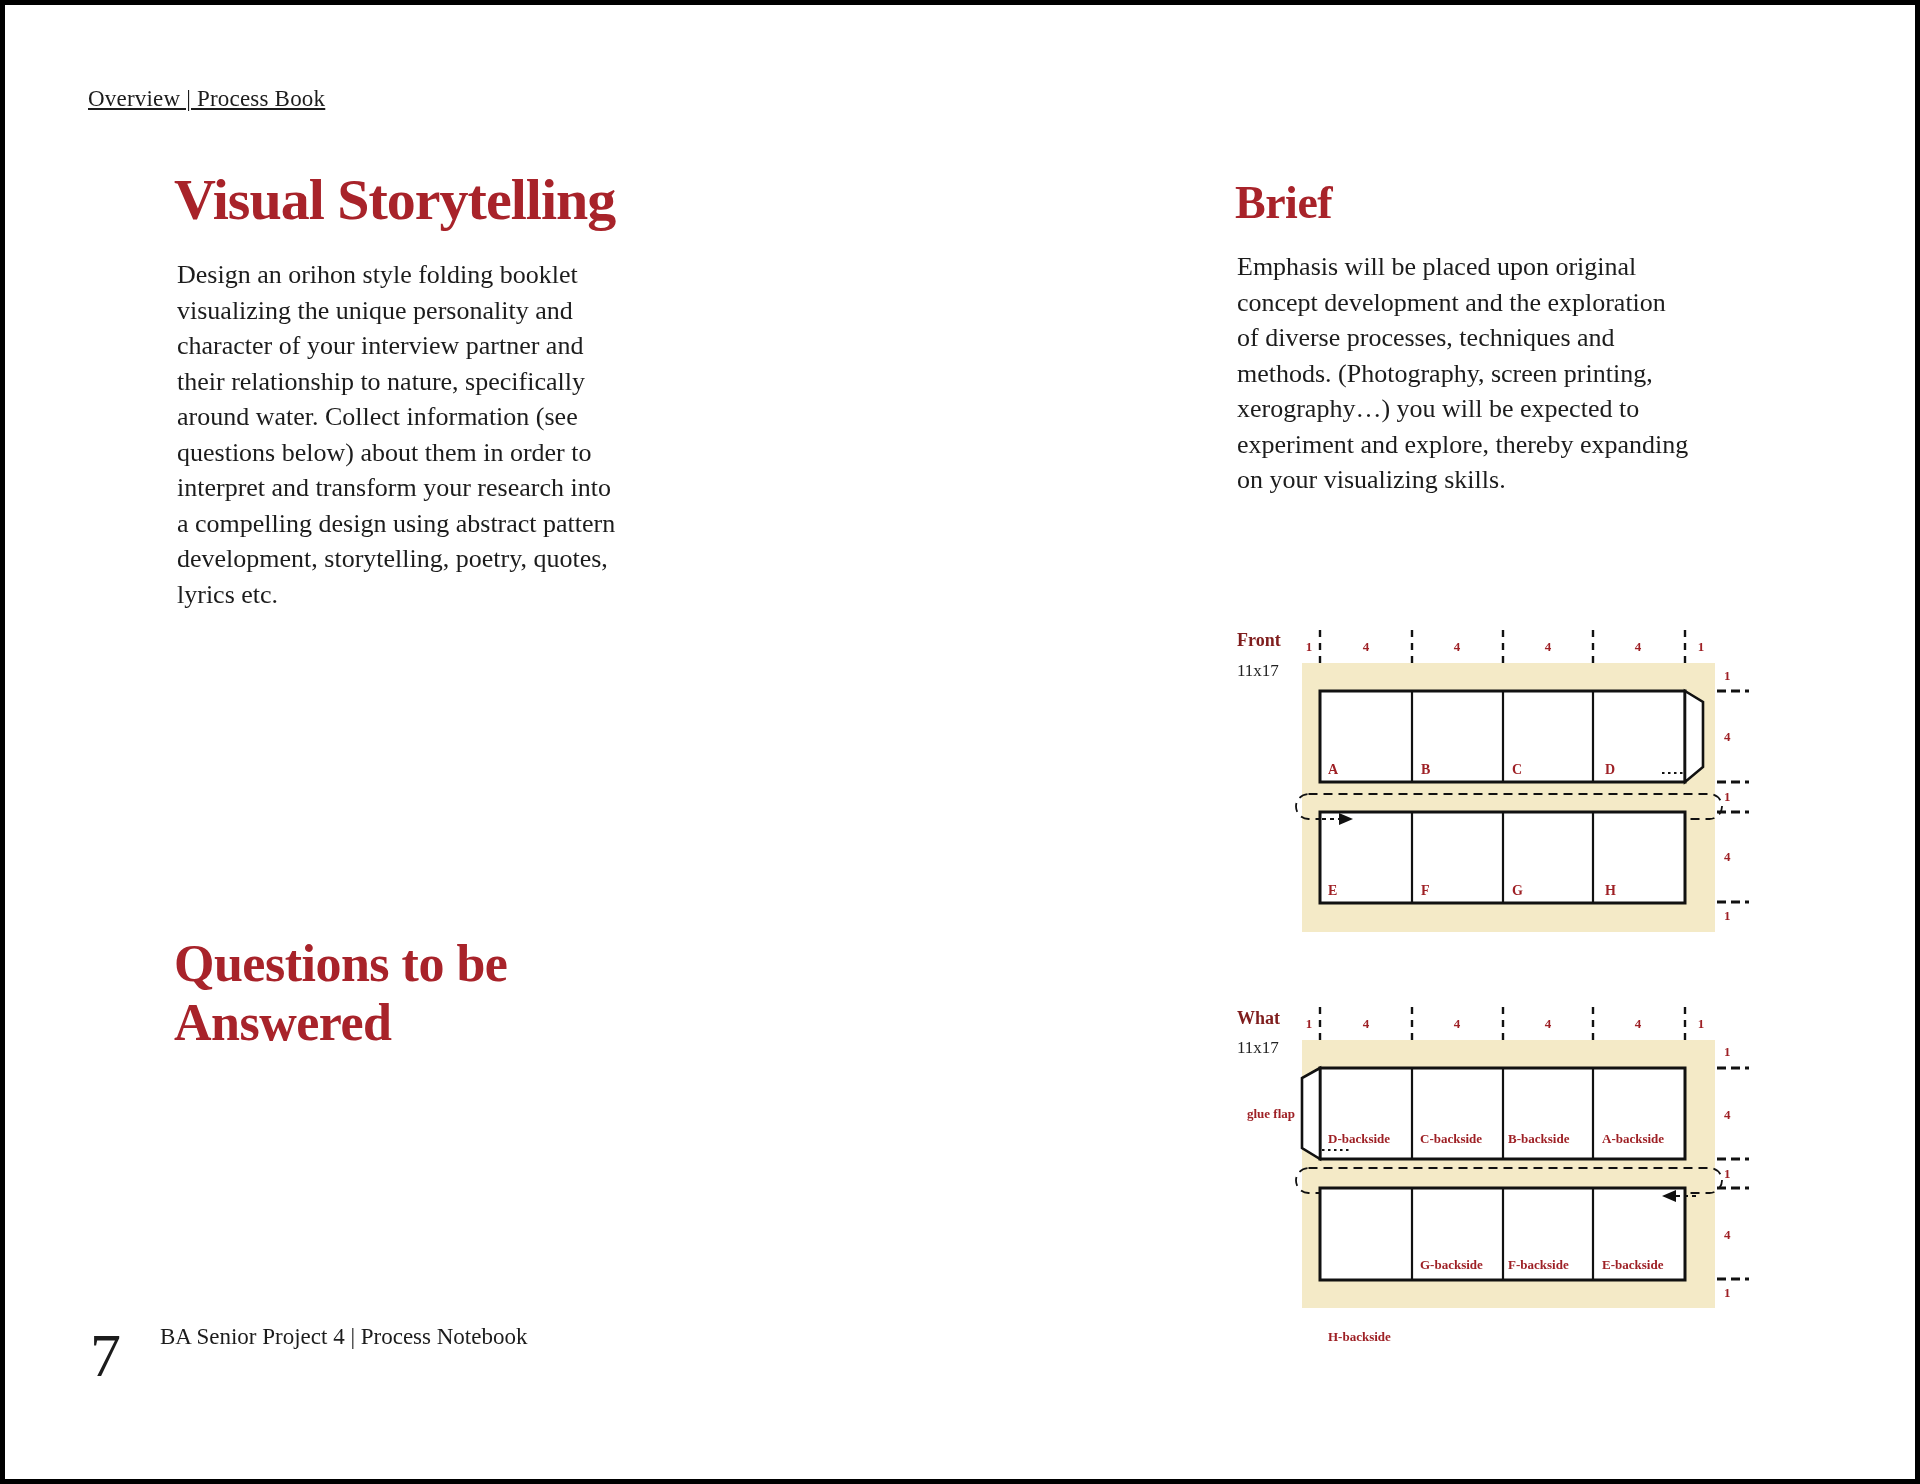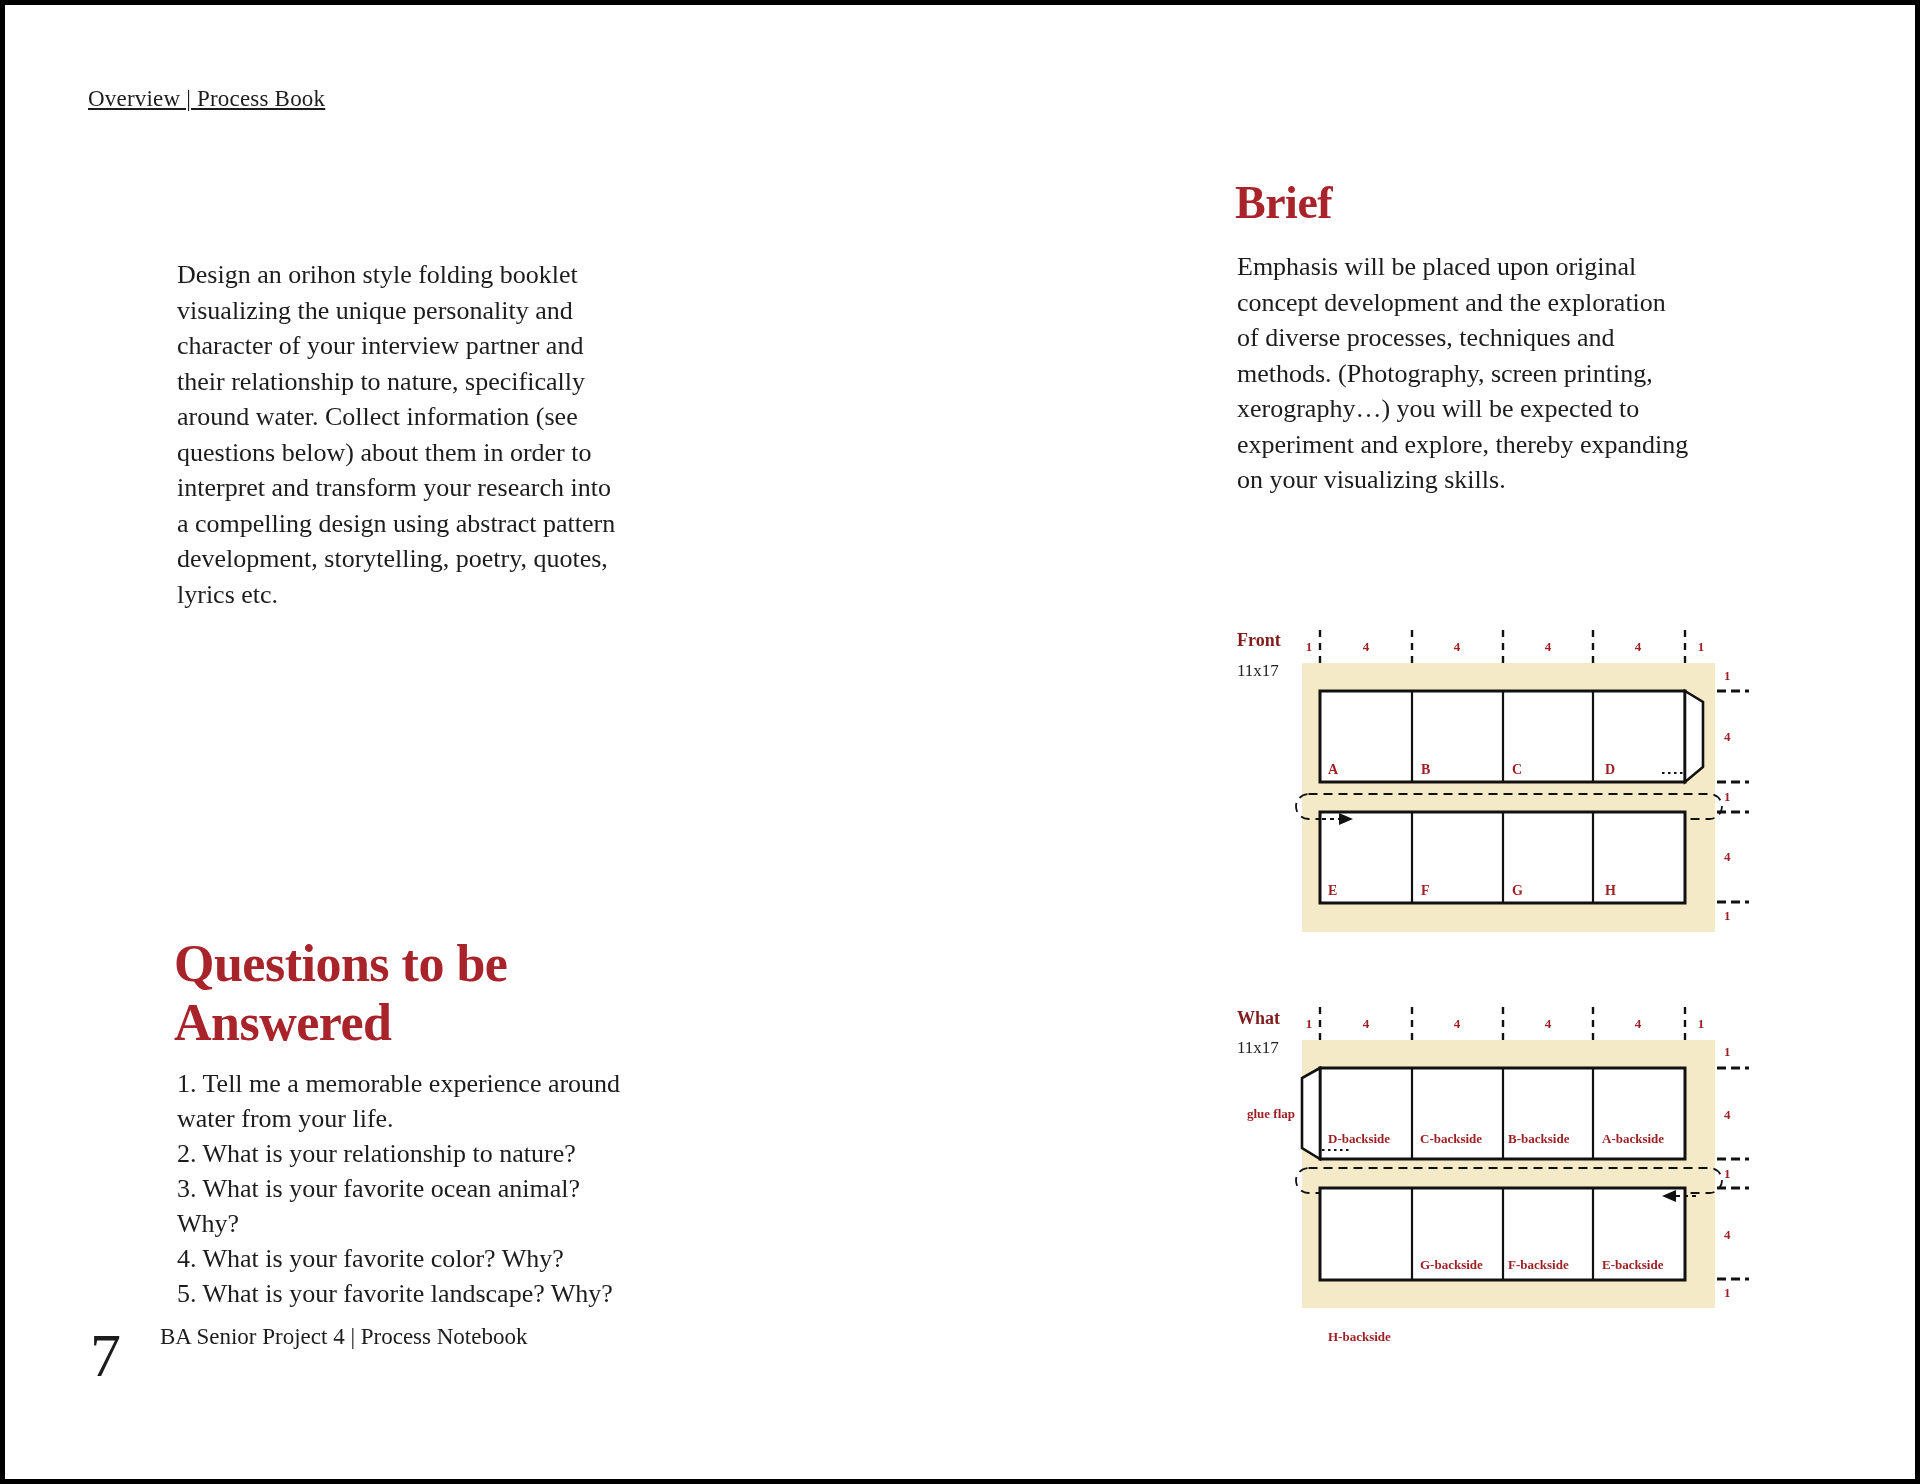--- a/index.html
+++ b/index.html
@@ -30,20 +30,21 @@
   svg{display:block;}
 </style>
 </head>
 <body>
 
 <div class="page">
   <div class="frame"></div>
 
   <div class="abs header-text" style="left:88px;top:86px;text-decoration:underline;">Overview | Process Book</div>
 
+  <div class="abs h-red title-xl" style="left:174px;top:170px;">Visual Storytelling</div>
   <div class="abs body-text pre" style="left:177px;top:257px;width:560px;">Design an orihon style folding booklet
 visualizing the unique personality and
 character of your interview partner and
 their relationship to nature, specifically
 around water. Collect information (see
 questions below) about them in order to
 interpret and transform your research into
 a compelling design using abstract pattern
 development, storytelling, poetry, quotes,
 lyrics etc.</div>
@@ -52,27 +53,20 @@
   <div class="abs body-text pre" style="left:1237px;top:249px;width:560px;">Emphasis will be placed upon original
 concept development and the exploration
 of diverse processes, techniques and
 methods. (Photography, screen printing,
 xerography…) you will be expected to
 experiment and explore, thereby expanding
 on your visualizing skills.</div>
 
   <div class="abs h-red title-md pre" style="left:174px;top:934px;">Questions to be
 Answered</div>
-  <div class="abs q-text pre" style="left:177px;top:1066px;width:540px;">1. Tell me a memorable experience around
-water from your life.
-2. What is your relationship to nature?
-3. What is your favorite ocean animal?
-Why?
-4. What is your favorite color? Why?
-5. What is your favorite landscape? Why?</div>
 
   <div class="abs diag-label" style="left:1237px;top:630px;">Front</div>
   <div class="abs diag-size" style="left:1237px;top:661px;">11x17</div>
   <div class="abs tan" style="left:1302px;top:663px;width:413px;height:269px;"></div>
 
   <svg class="abs" style="left:1290px;top:620px;" width="480" height="330" viewBox="0 0 480 330">
 
     <g stroke="#111" stroke-width="2.4" stroke-dasharray="7 6">
       <line x1="30" y1="10" x2="30" y2="44"></line>
         <line x1="122" y1="10" x2="122" y2="44"></line>

